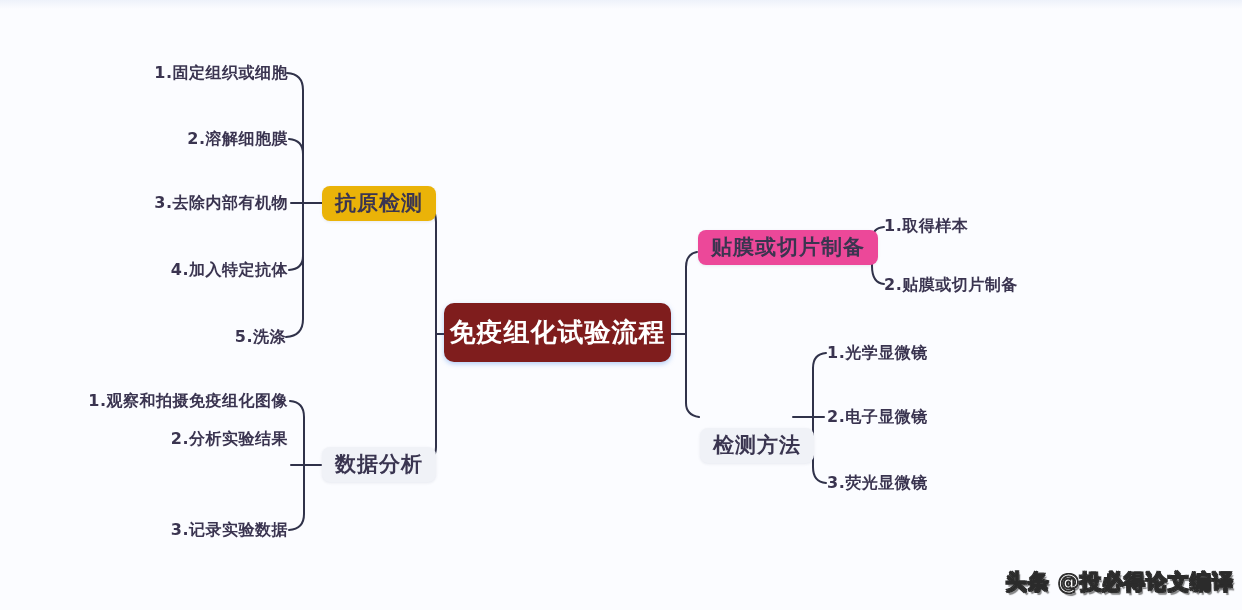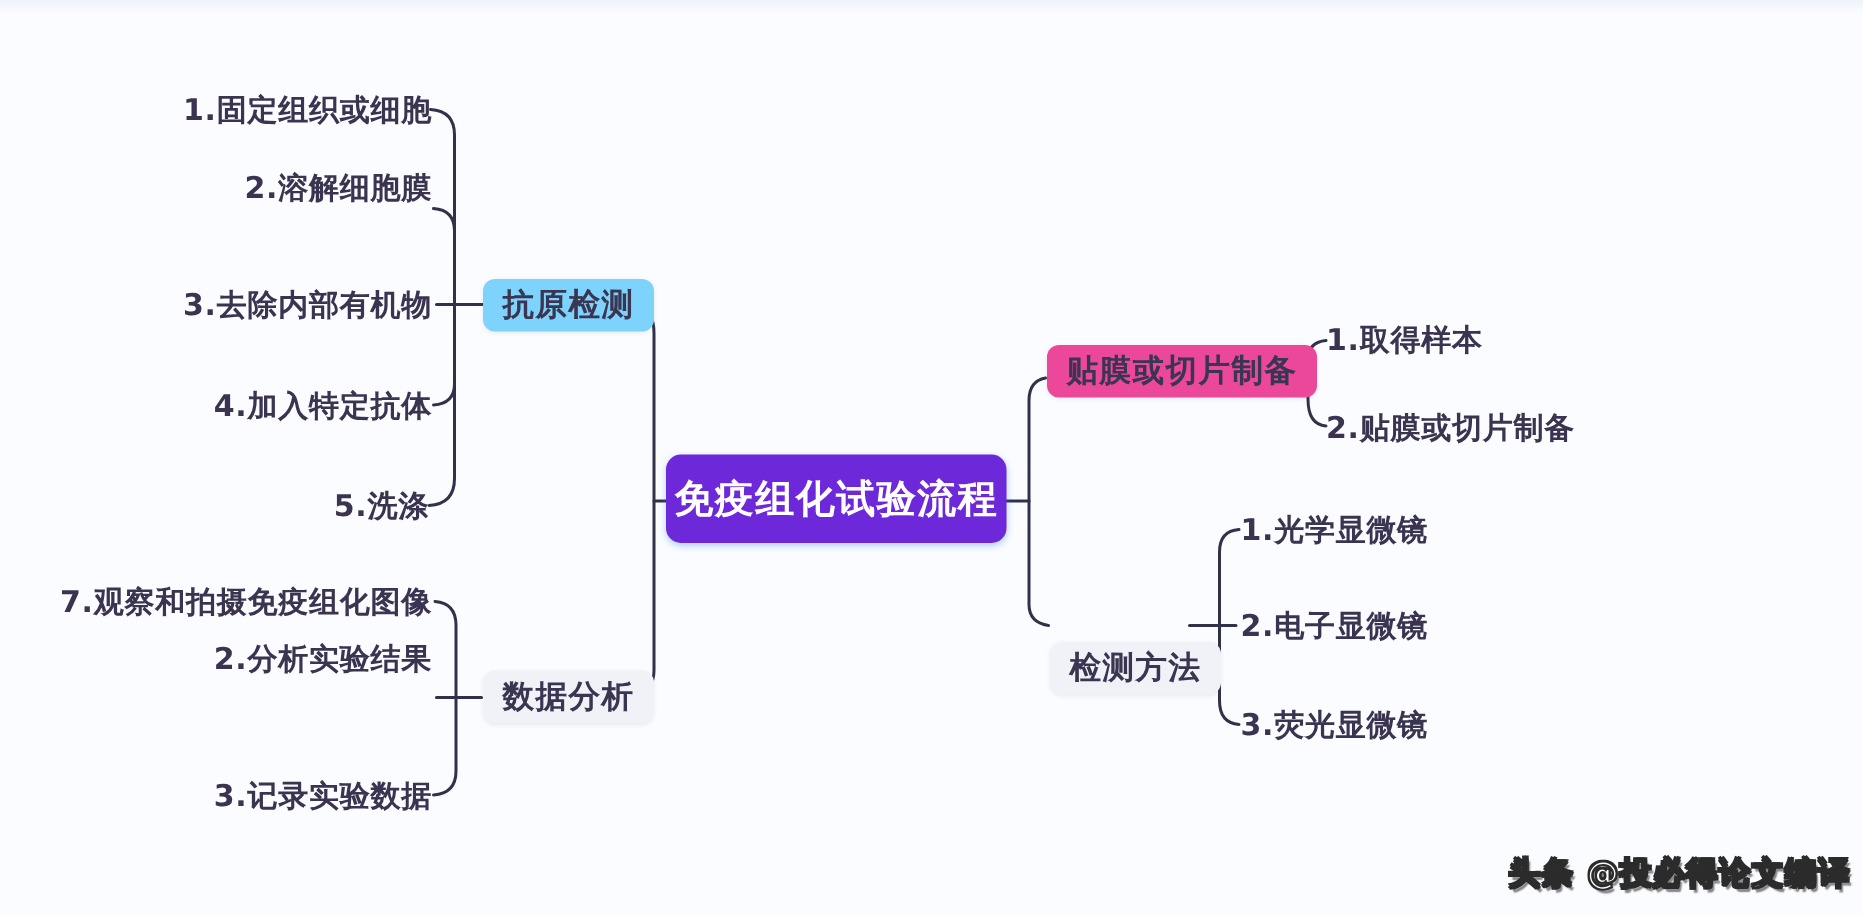--- a/index.html
+++ b/index.html
@@ -16,21 +16,21 @@
   svg.connectors { position: absolute; left: 0; top: 0; pointer-events: none; }
   svg.connectors path {
     fill: none;
     stroke: #30324a;
     stroke-width: 2;
     stroke-linecap: round;
     stroke-linejoin: round;
   }
   .leaf {
     position: absolute;
-    font-size: 20px;
+    font-size: 16px;
     line-height: 22px;
     font-weight: 600;
     color: #3a3450;
     white-space: nowrap;
     letter-spacing: 0.5px;
   }
   .leaf.align-right { text-align: right; }
   .branch-node {
     position: absolute;
     background: #f0f2f7;
@@ -110,37 +110,37 @@
     <path d="M 697 252 Q 686 254 686 267 L 686 403 Q 686 415 699 417" style="stroke: rgb(48, 50, 74);"></path>
     <path d="M 671 334 L 686 334" style="stroke: rgb(48, 50, 74);"></path>
 
     <path d="M 854 252 L 872 252" style="stroke: rgb(48, 50, 74);"></path>
     <path d="M 884 227 Q 872 228 872 240 L 872 266 Q 872 283 884 284" style="stroke: rgb(48, 50, 74);"></path>
 
     <path d="M 793 417 L 824 417" style="stroke: rgb(48, 50, 74);"></path>
     <path d="M 826 353 Q 813 354 813 368 L 813 467 Q 813 482 826 483" style="stroke: rgb(48, 50, 74);"></path>
   </svg>
 
-  <div class="center-node" style="background: #6d28d9; color: rgb(255, 255, 255); font-family: Liberation Serif, serif;">免疫组化试验流程</div>
+  <div class="center-node" style="background: #7f1d1d; color: rgb(255, 255, 255); font-family: Liberation Serif, serif;">免疫组化试验流程</div>
 
-  <div class="branch-node" style="left: 322px; top: 186px; background: #7dd3fc; color: rgb(58, 53, 80); text-align: center;">抗原检测</div>
+  <div class="branch-node" style="left: 322px; top: 186px; background: #eab308; color: rgb(58, 53, 80); text-align: center;">抗原检测</div>
 
   <div class="branch-node" style="left: 322px; top: 447px; background: rgb(240, 242, 247); color: rgb(58, 53, 80);">数据分析</div>
 
   <div class="branch-node" style="left: 698px; top: 230px; background: #ec4899; color: rgb(58, 53, 80);">贴膜或切片制备</div>
 
   <div class="branch-node" style="left: 700px; top: 396px; background: rgb(240, 242, 247); color: rgb(58, 53, 80); margin-top: 32px;">检测方法</div>
 
   <div class="leaf align-right" style="right: 954px; top: 62px; color: rgb(58, 52, 80);">1.固定组织或细胞</div>
-  <div class="leaf align-right" style="right: 954px; top: 114px; color: rgb(58, 52, 80);">2.溶解细胞膜</div>
+  <div class="leaf align-right" style="right: 954px; top: 128px; color: rgb(58, 52, 80);">2.溶解细胞膜</div>
   <div class="leaf align-right" style="right: 954px; top: 192px; color: rgb(58, 52, 80);">3.去除内部有机物</div>
   <div class="leaf align-right" style="right: 954px; top: 259px; color: rgb(58, 52, 80);">4.加入特定抗体</div>
   <div class="leaf align-right" style="right: 956px; top: 326px; color: rgb(58, 52, 80);">5.洗涤</div>
 
-  <div class="leaf align-right" style="right: 954px; top: 390px; color: rgb(58, 52, 80);">7.观察和拍摄免疫组化图像</div>
+  <div class="leaf align-right" style="right: 954px; top: 390px; color: rgb(58, 52, 80);">1.观察和拍摄免疫组化图像</div>
   <div class="leaf align-right" style="right: 954px; top: 428px; color: rgb(58, 52, 80);">2.分析实验结果</div>
   <div class="leaf align-right" style="right: 954px; top: 519px; color: rgb(58, 52, 80);">3.记录实验数据</div>
 
   <div class="leaf" style="left: 884px; top: 215px; color: rgb(58, 52, 80);">1.取得样本</div>
   <div class="leaf" style="left: 884px; top: 274px; color: rgb(58, 52, 80);">2.贴膜或切片制备</div>
 
   <div class="leaf" style="left: 827px; top: 342px; color: rgb(58, 52, 80);">1.光学显微镜</div>
   <div class="leaf" style="left: 827px; top: 406px; color: rgb(58, 52, 80);">2.电子显微镜</div>
   <div class="leaf" style="left: 827px; top: 472px; color: rgb(58, 52, 80);">3.荧光显微镜</div>
 

